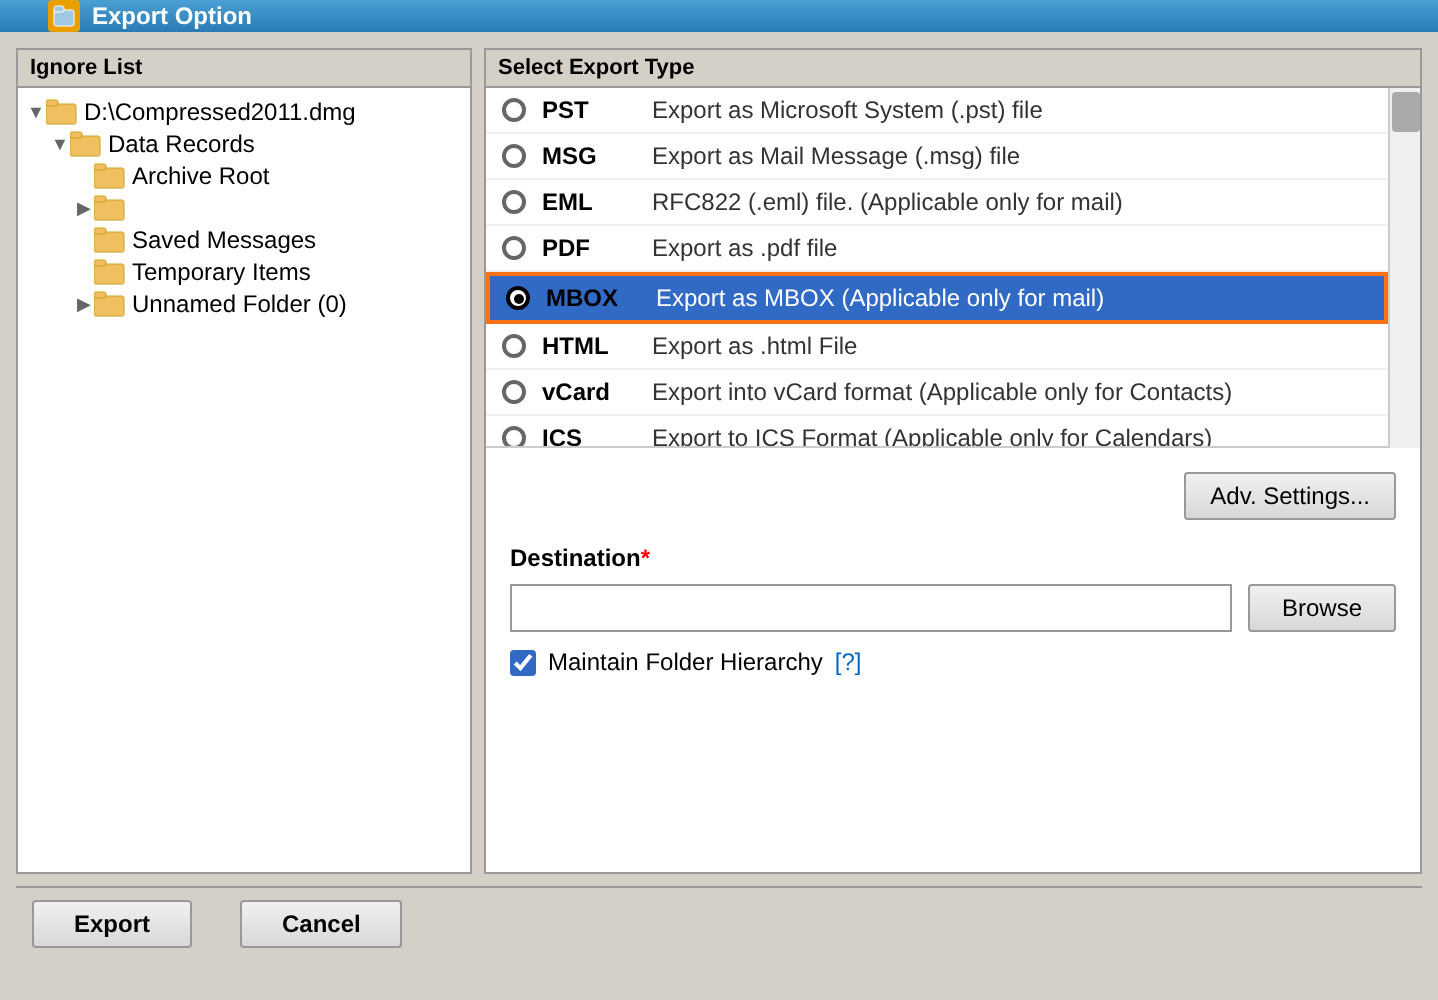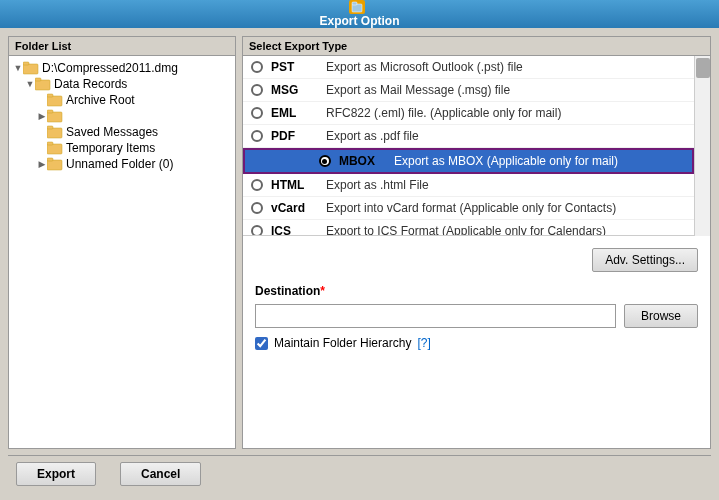--- a/index.html
+++ b/index.html
@@ -1,27 +1,26 @@
 <!DOCTYPE html>
 <html><head>
   <meta charset="utf-8">
   <style>
     * { box-sizing: border-box; margin: 0; padding: 0; font-family: Arial, sans-serif; font-size: 12px; }
     body { width: 719px; height: 500px; background: #d4d0c8; overflow: hidden; }
 
     .title-bar {
-      height: 28px;
+      height: 16px;
       background: linear-gradient(to bottom, #4a9fd4, #2a7bb5);
       display: flex;
       align-items: center;
-      padding: 0 0;
+      padding: 0 24px;
       color: white;
       font-weight: bold;
       font-size: 13px;
-      flex-direction: column;
     }
     .title-bar-icon {
       width: 16px; height: 16px;
       margin-right: 6px;
       background: #e8a000;
       border-radius: 2px;
       display: flex; align-items: center; justify-content: center;
       font-size: 10px; color: white;
     }
 
@@ -154,22 +153,21 @@
       color: #000;
     }
     .export-row.selected .export-type { color: #000; }
 
     .export-desc {
       color: #333;
       font-size: 12px;
     }
 
     .mbox-highlight {
-      border: 2px solid #701a75;
-      justify-content: center;
+      border: 2px solid #f97316;
     }
 
     .bottom-section {
       padding: 8px 12px;
       display: flex;
       flex-direction: column;
       gap: 8px;
     }
 
     .adv-btn-row {
@@ -283,21 +281,21 @@
       <rect x="1" y="1" width="5" height="3" rx="1" fill="#a0c8e0" stroke="white" stroke-width="0.5"></rect>
     </svg>
   </div>
   <span>Export Option</span>
 </div>
 
 <div class="main-content">
   <div class="panels">
 
     <div class="left-panel">
-      <div class="left-panel-header">Folder List</div>
+      <div class="left-panel-header">Ignore List</div>
       <div class="tree-container">
 
         <div class="tree-item indent-0">
           <span class="expand-arrow">▼</span>
           <span class="folder-icon">
             <svg class="folder-svg" viewBox="0 0 16 14">
               <rect x="0" y="3" width="15" height="10" rx="1" fill="#f0c060" stroke="#c8a020" stroke-width="0.5"></rect>
               <rect x="0" y="1" width="6" height="3" rx="1" fill="#f0c060" stroke="#c8a020" stroke-width="0.5"></rect>
             </svg>
           </span>
@@ -375,21 +373,21 @@
 
     <div class="right-panel">
       <div class="right-panel-header">Select Export Type</div>
       <div class="right-panel-inner">
         <div class="export-list-wrapper">
           <div class="export-list">
 
             <div class="export-row">
               <div class="radio-btn"></div>
               <span class="export-type">PST</span>
-              <span class="export-desc">Export as Microsoft Outlook (.pst) file</span>
+              <span class="export-desc">Export as Microsoft System (.pst) file</span>
             </div>
 
             <div class="export-row">
               <div class="radio-btn"></div>
               <span class="export-type">MSG</span>
               <span class="export-desc">Export as Mail Message (.msg) file</span>
             </div>
 
             <div class="export-row">
               <div class="radio-btn"></div>

